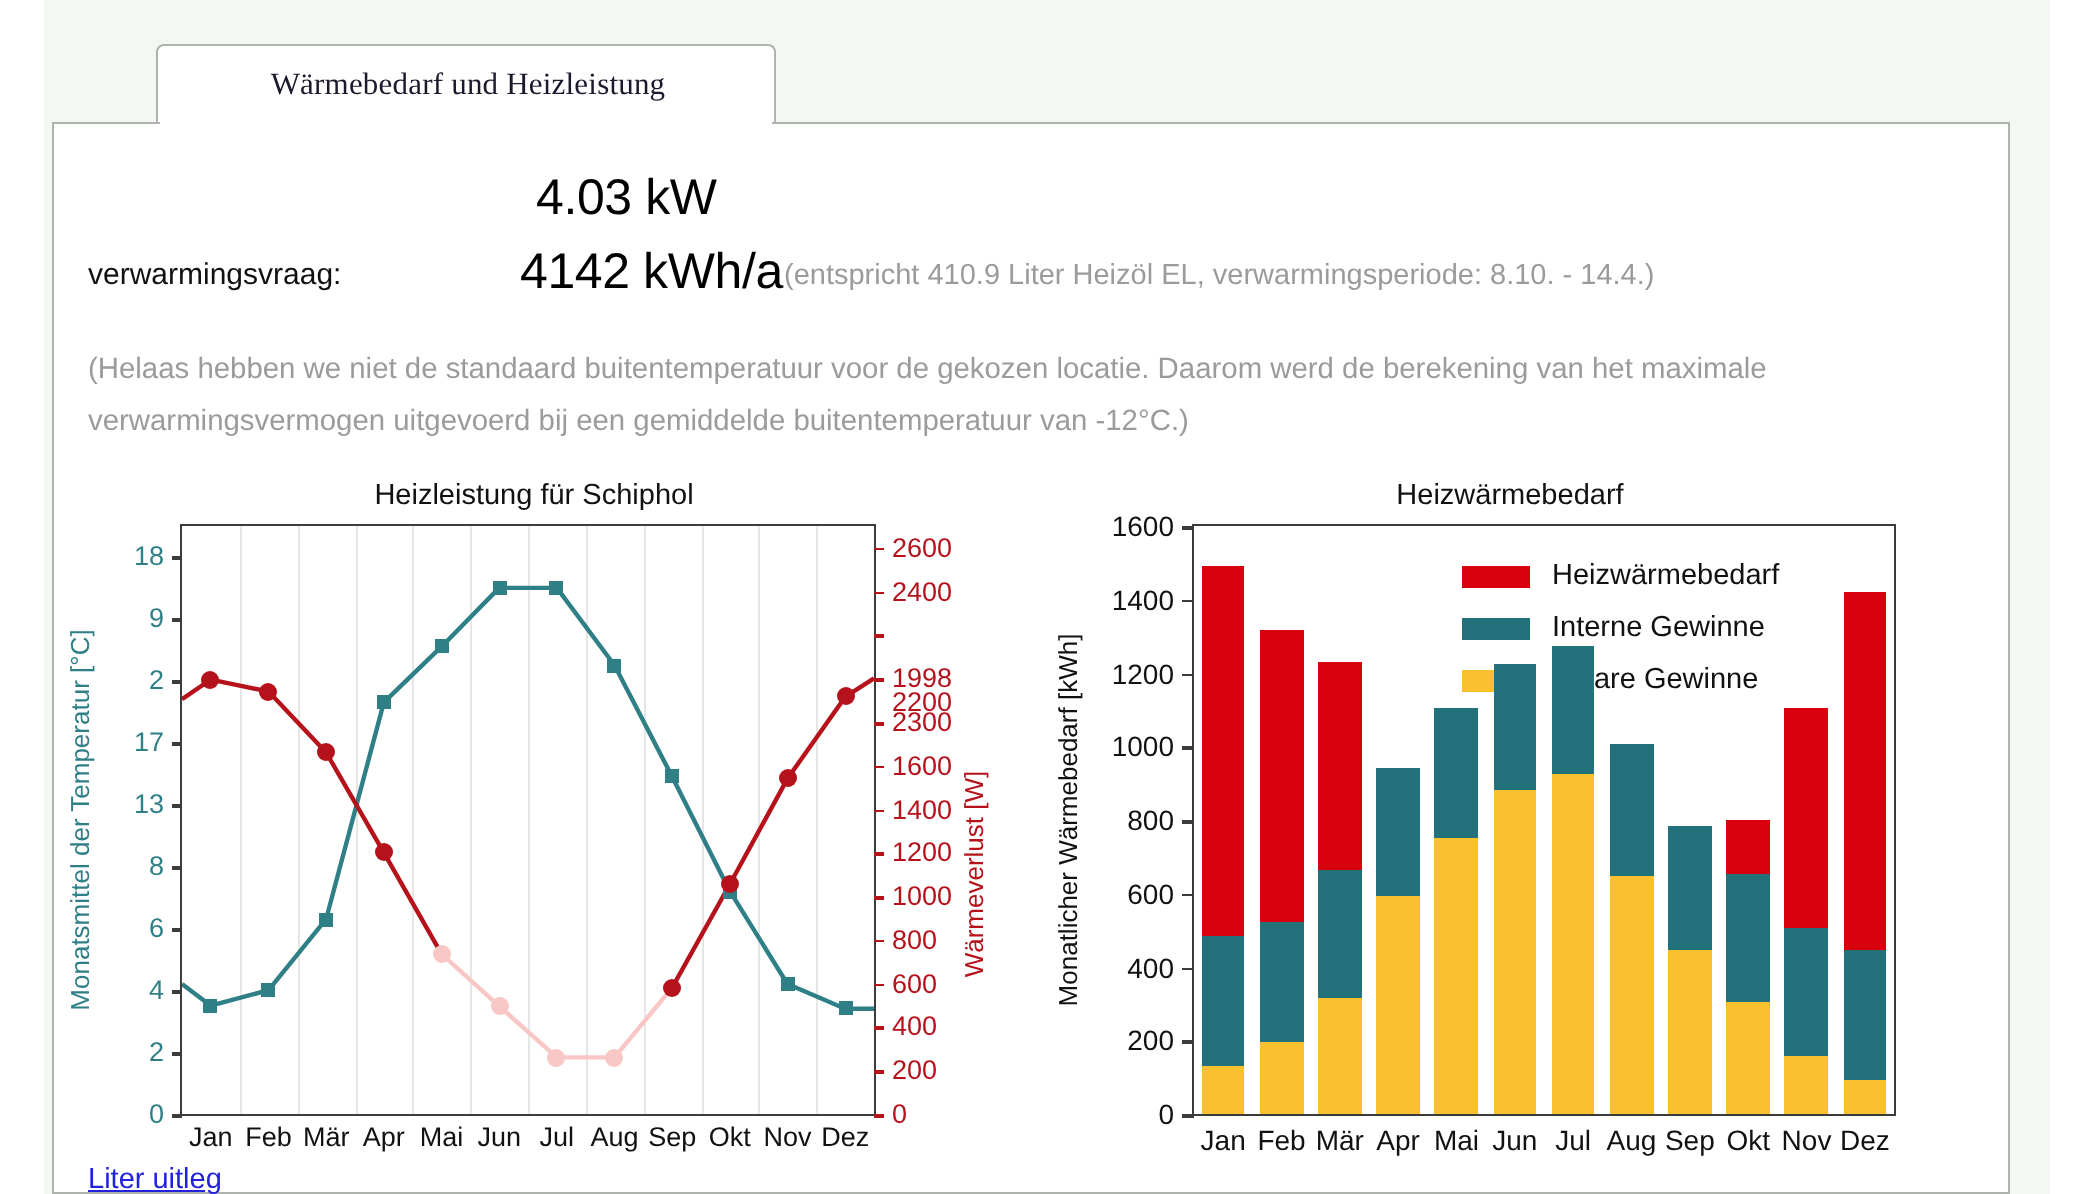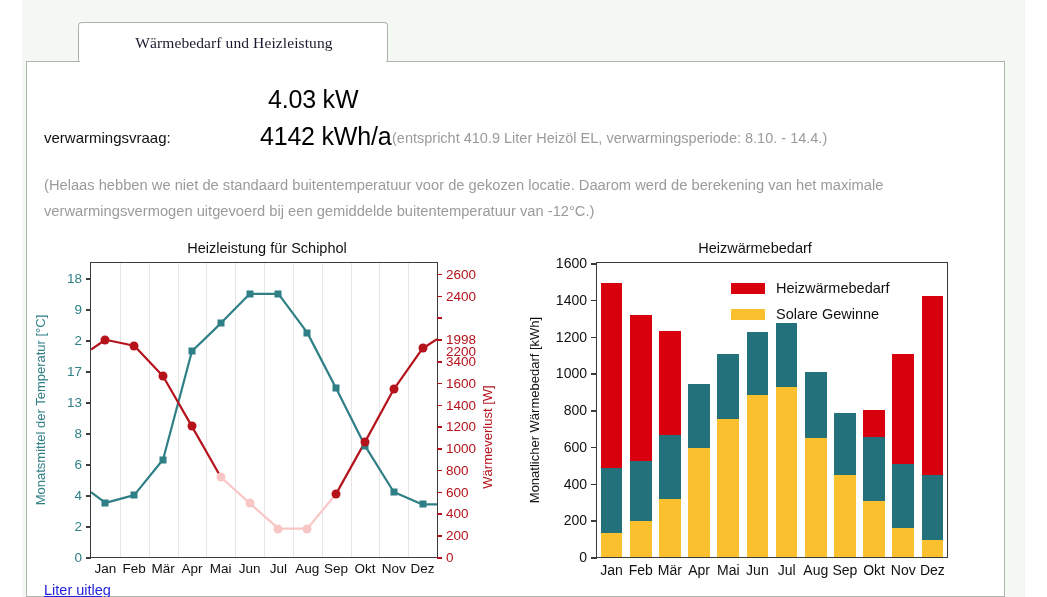--- a/index.html
+++ b/index.html
@@ -196,21 +196,21 @@
         <div class="ylabR" style="top: 206.889px;">800</div>
         <div class="tickR" style="top: 185.111px;"></div>
         <div class="ylabR" style="top: 185.111px;">1000</div>
         <div class="tickR" style="top: 163.333px;"></div>
         <div class="ylabR" style="top: 163.333px;">1200</div>
         <div class="tickR" style="top: 141.556px;"></div>
         <div class="ylabR" style="top: 141.556px;">1400</div>
         <div class="tickR" style="top: 119.778px;"></div>
         <div class="ylabR" style="top: 119.778px;">1600</div>
         <div class="tickR" style="top: 98px;"></div>
-        <div class="ylabR" style="top: 98px;">3400</div>
+        <div class="ylabR" style="top: 98px;">2300</div>
         <div class="tickR" style="top: 76.2222px;"></div>
         <div class="ylabR" style="top: 76.2222px;">1998</div>
         <div class="tickR" style="top: 54.4444px;"></div>
         <div class="ylabR" style="top: 72px; margin-top: 16px;">2200</div>
         <div class="tickR" style="top: 32.6667px;"></div>
         <div class="ylabR" style="top: 32.6667px;">2400</div>
         <div class="tickR" style="top: 10.8889px;"></div>
         <div class="ylabR" style="top: 10.8889px;">2600</div>
         <div class="xlabL" style="left: 14.4167px;">Jan</div>
         <div class="xlabL" style="left: 43.25px;">Feb</div>
@@ -260,20 +260,24 @@
   <div class="chart" id="chart-right">
     <div class="chart-title">Heizwärmebedarf</div>
     <div class="axtitleRy">Monatlicher Wärmebedarf [kWh]</div>
     <div class="plot" id="plotR">
       <div class="legend" id="legendR">
           <div class="lg-row">
             <div class="lg-sw" style="background: rgb(216, 0, 12);"></div>
             <div class="lg-tx">Heizwärmebedarf</div>
           </div>
           <div class="lg-row">
+            <div class="lg-sw" style="background: rgb(35, 113, 122);"></div>
+            <div class="lg-tx">Interne Gewinne</div>
+          </div>
+          <div class="lg-row">
             <div class="lg-sw" style="background: rgb(251, 192, 45);"></div>
             <div class="lg-tx">Solare Gewinne</div>
           </div>
         </div>
     <div class="tickRy" style="top: 294px;"></div>
         <div class="ylabRy" style="top: 294px;">0</div>
         <div class="tickRy" style="top: 257.25px;"></div>
         <div class="ylabRy" style="top: 257.25px;">200</div>
         <div class="tickRy" style="top: 220.5px;"></div>
         <div class="ylabRy" style="top: 220.5px;">400</div>

